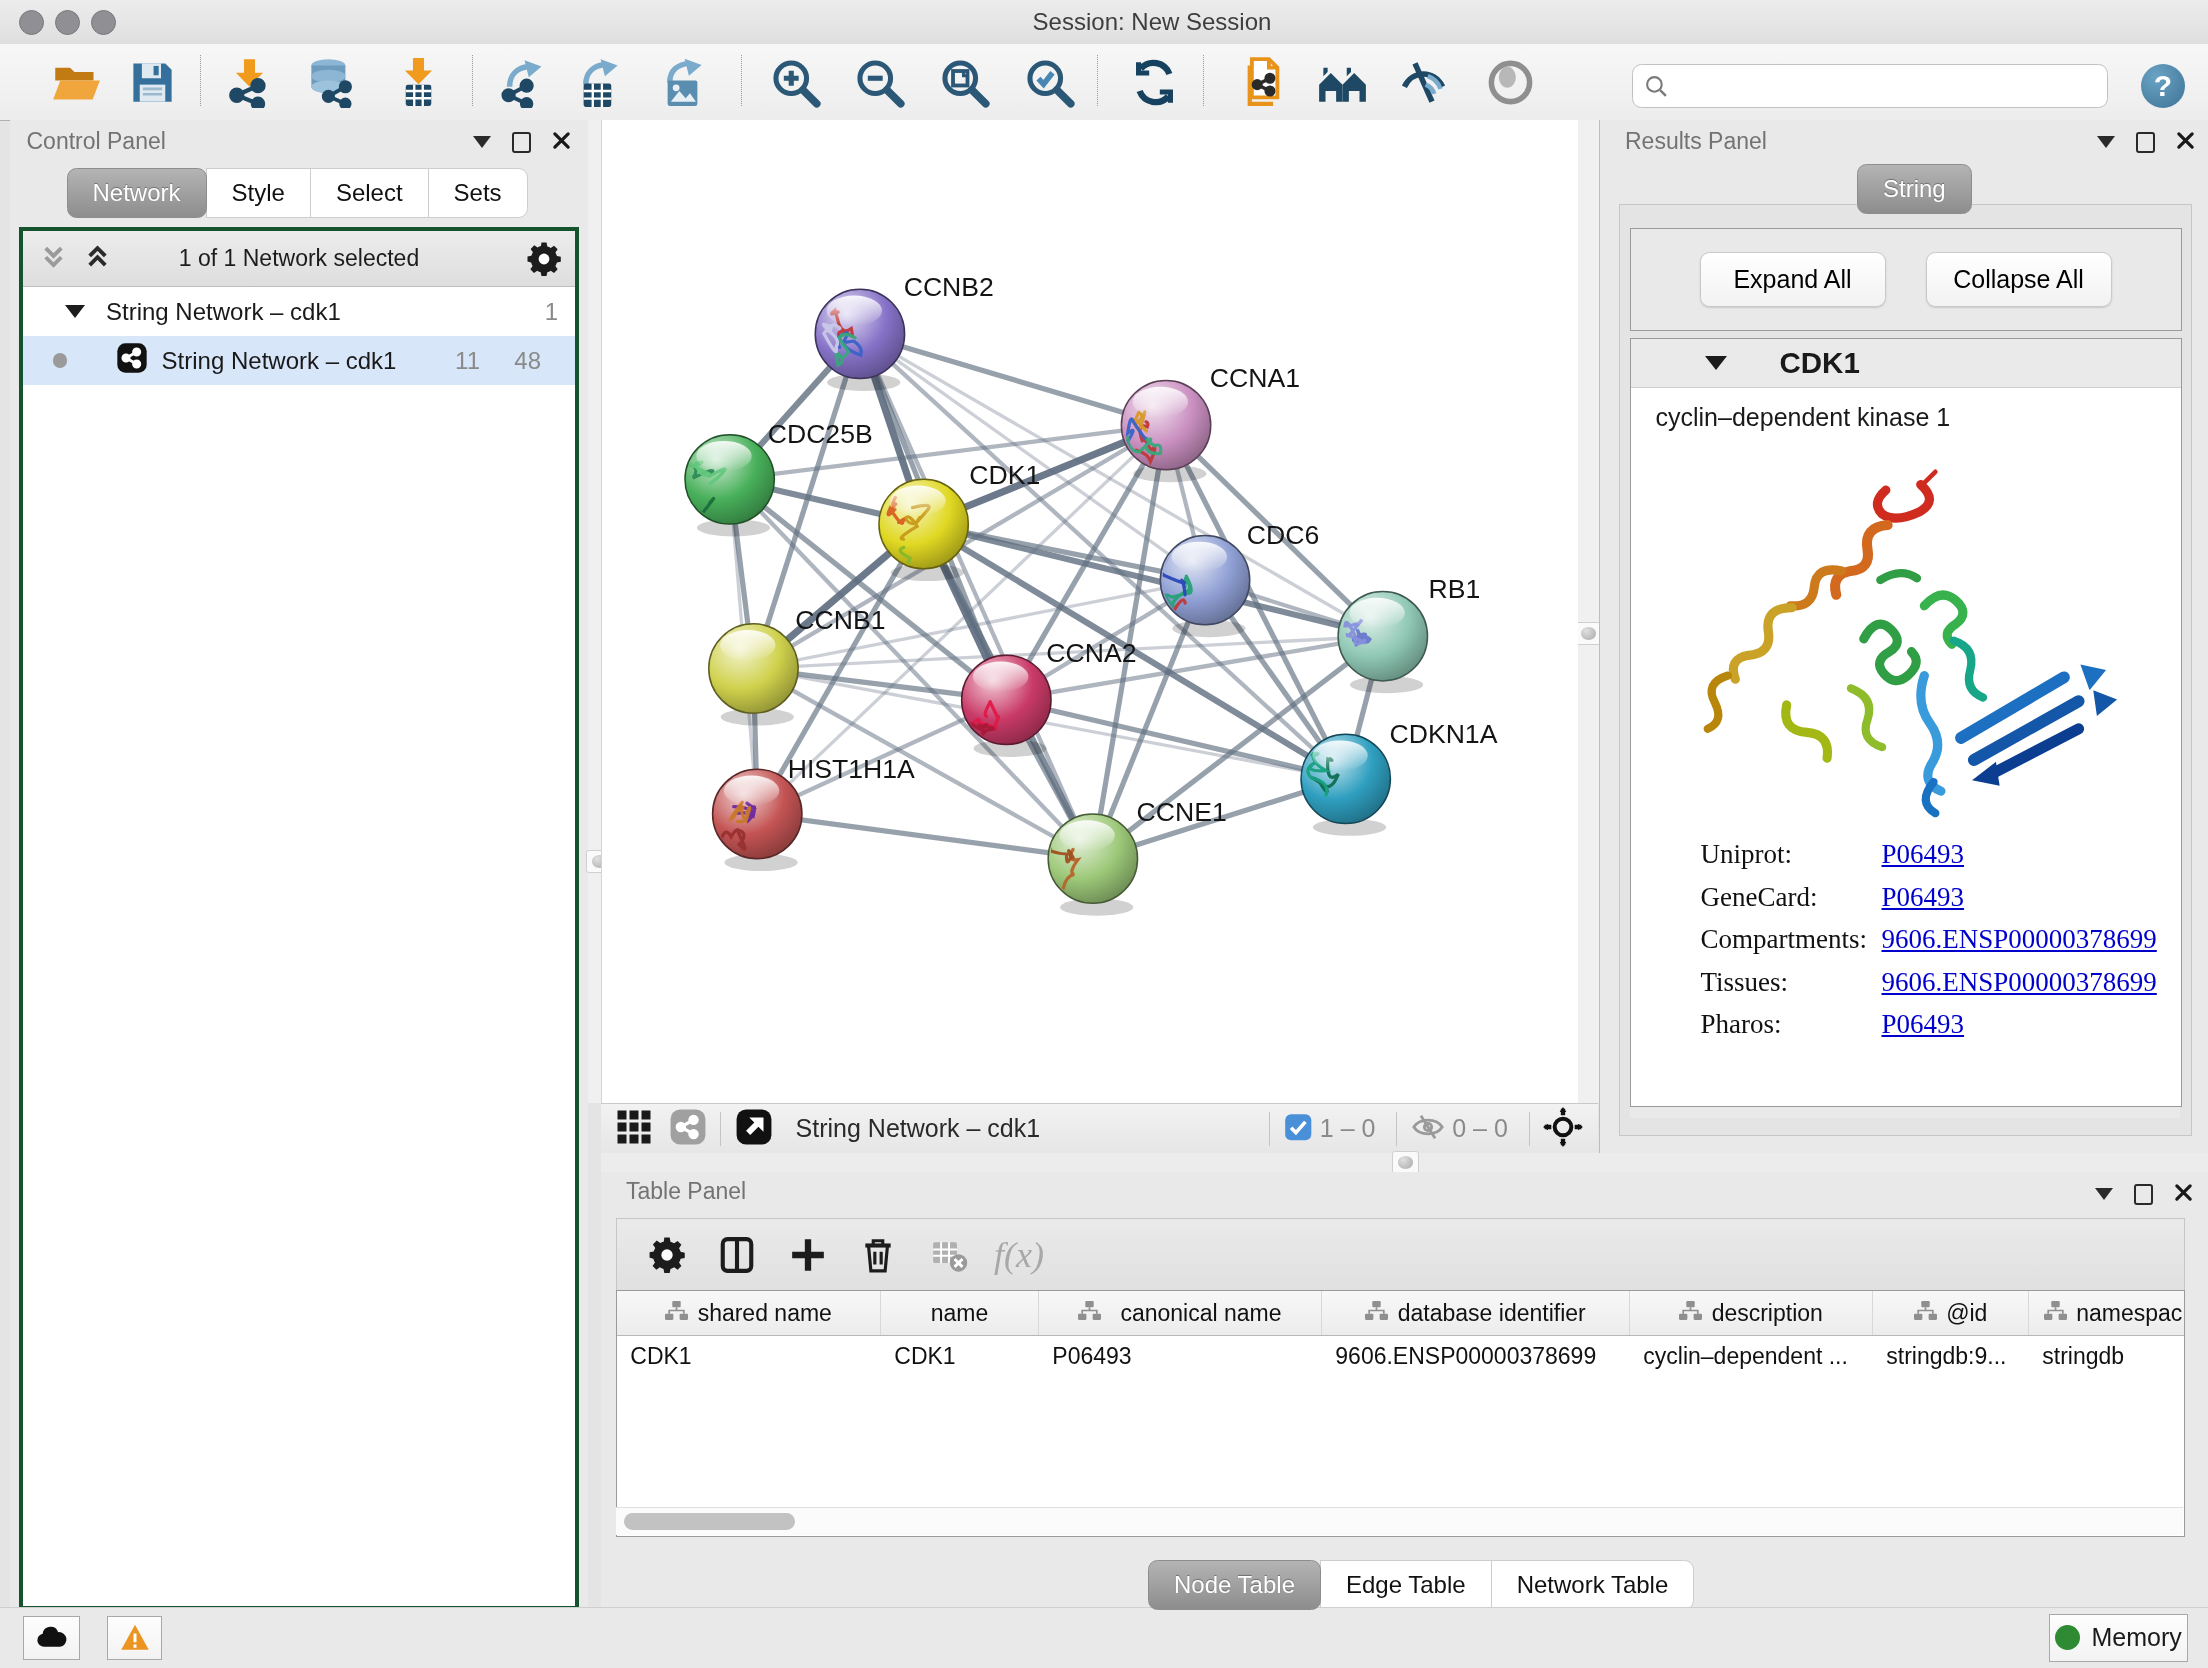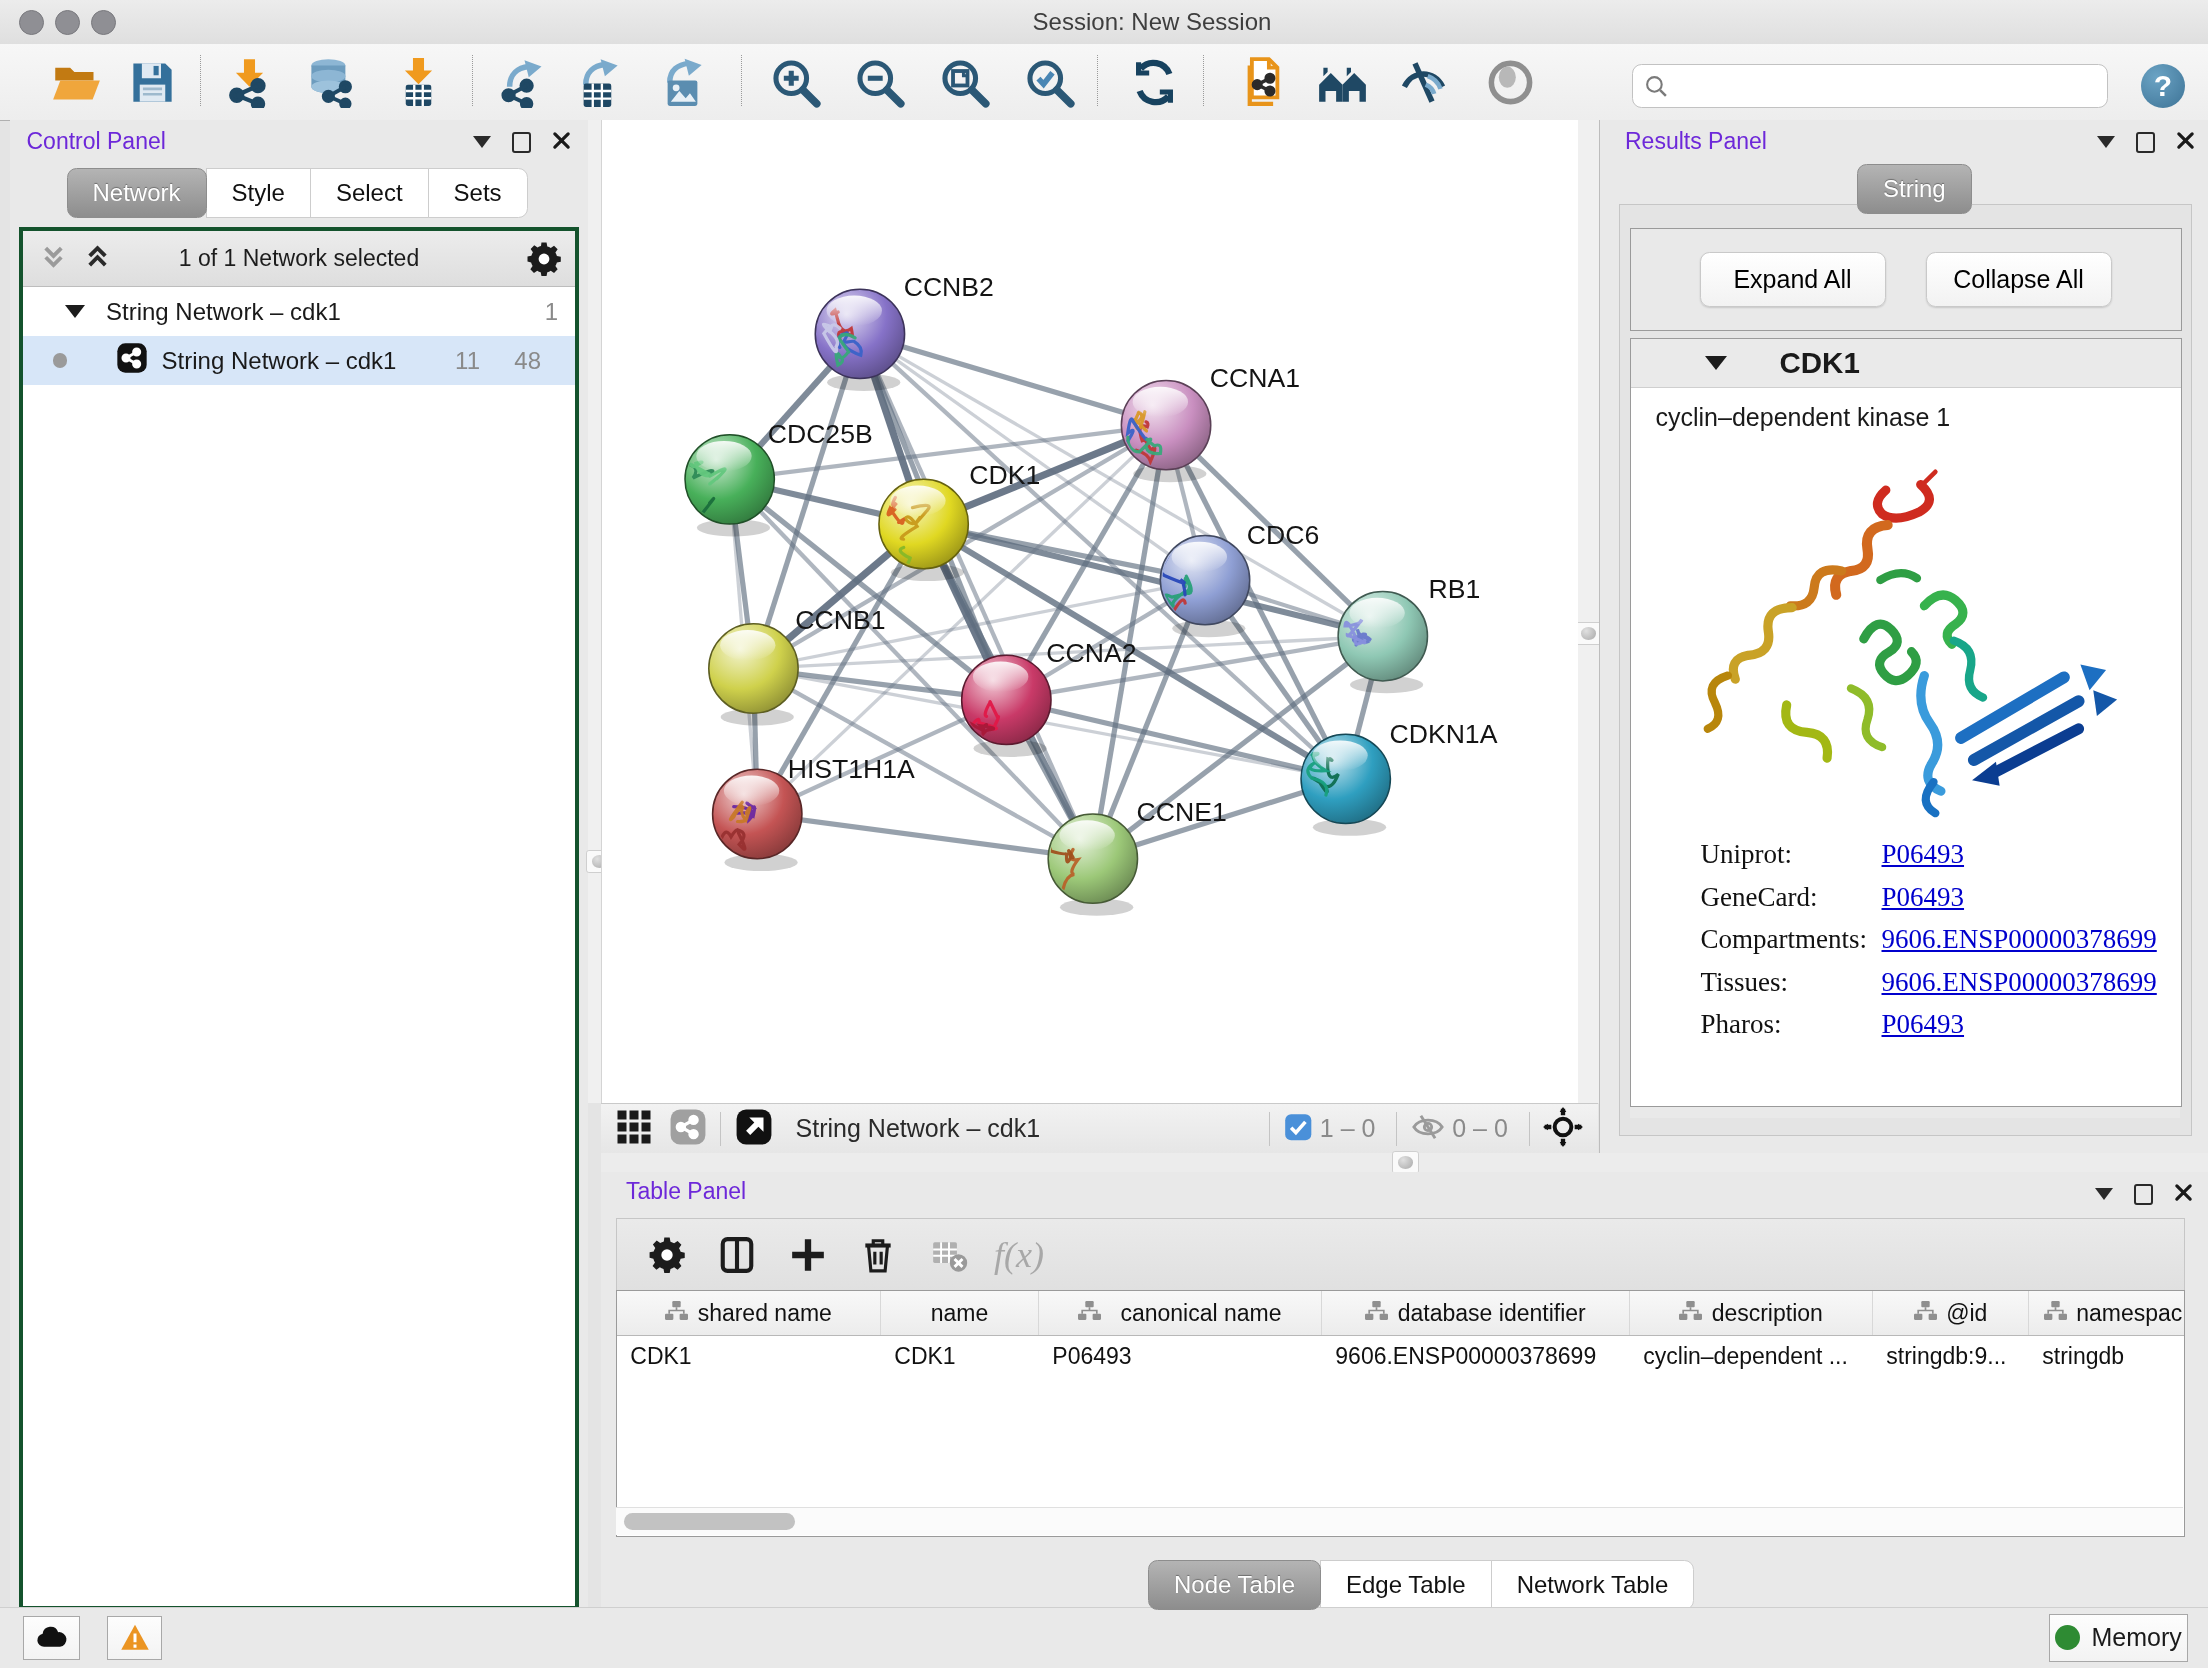--- a/index.html
+++ b/index.html
@@ -25,21 +25,21 @@
   #search-box{position:absolute;left:1632px;top:20px;width:474px;height:42px;
     background:#fff;border:1.9px solid #c2c2c2;border-radius:9.5px;display:flex;align-items:center;}
   #search-box svg{width:25px;height:25px;margin-left:11.4px;flex:0 0 auto;}
   #search-input{border:none;outline:none;flex:1;height:34px;font-size:23px;
     font-family:inherit;background:transparent;padding:0 9.5px;}
   #help-btn{position:absolute;left:2141px;top:20px;width:44px;height:44px;border-radius:50%;
     background:radial-gradient(circle at 35% 30%,#6ba3c4,#3d7396);display:flex;
     align-items:center;justify-content:center;color:#fff;font-size:30px;font-weight:bold;}
 
   
-  .panel-title{font-size:23px;color:#6d28d9;}
+  .panel-title{font-size:23px;color:#737373;}
   .win-icons{position:absolute;display:flex;align-items:center;gap:21px;}
   .ic-collapse{width:0;height:0;border-left:9.5px solid transparent;border-right:9.5px solid transparent;
     border-top:12.4px solid #2a2a2a;}
   .ic-float{width:15px;height:17px;border:2.9px solid #2a2a2a;border-radius:2.9px;}
   .ic-close svg{width:19px;height:19px;}
 
   .tab{height:48px;padding:0 25px;display:flex;align-items:center;justify-content:center;
     background:#fff;border:1px solid #cdcdcd;color:#111;font-size:24px;margin-left:-1px;
     position:relative;}
   .tab:first-child{border-radius:9.5px 0 0 9.5px;margin-left:0;}

